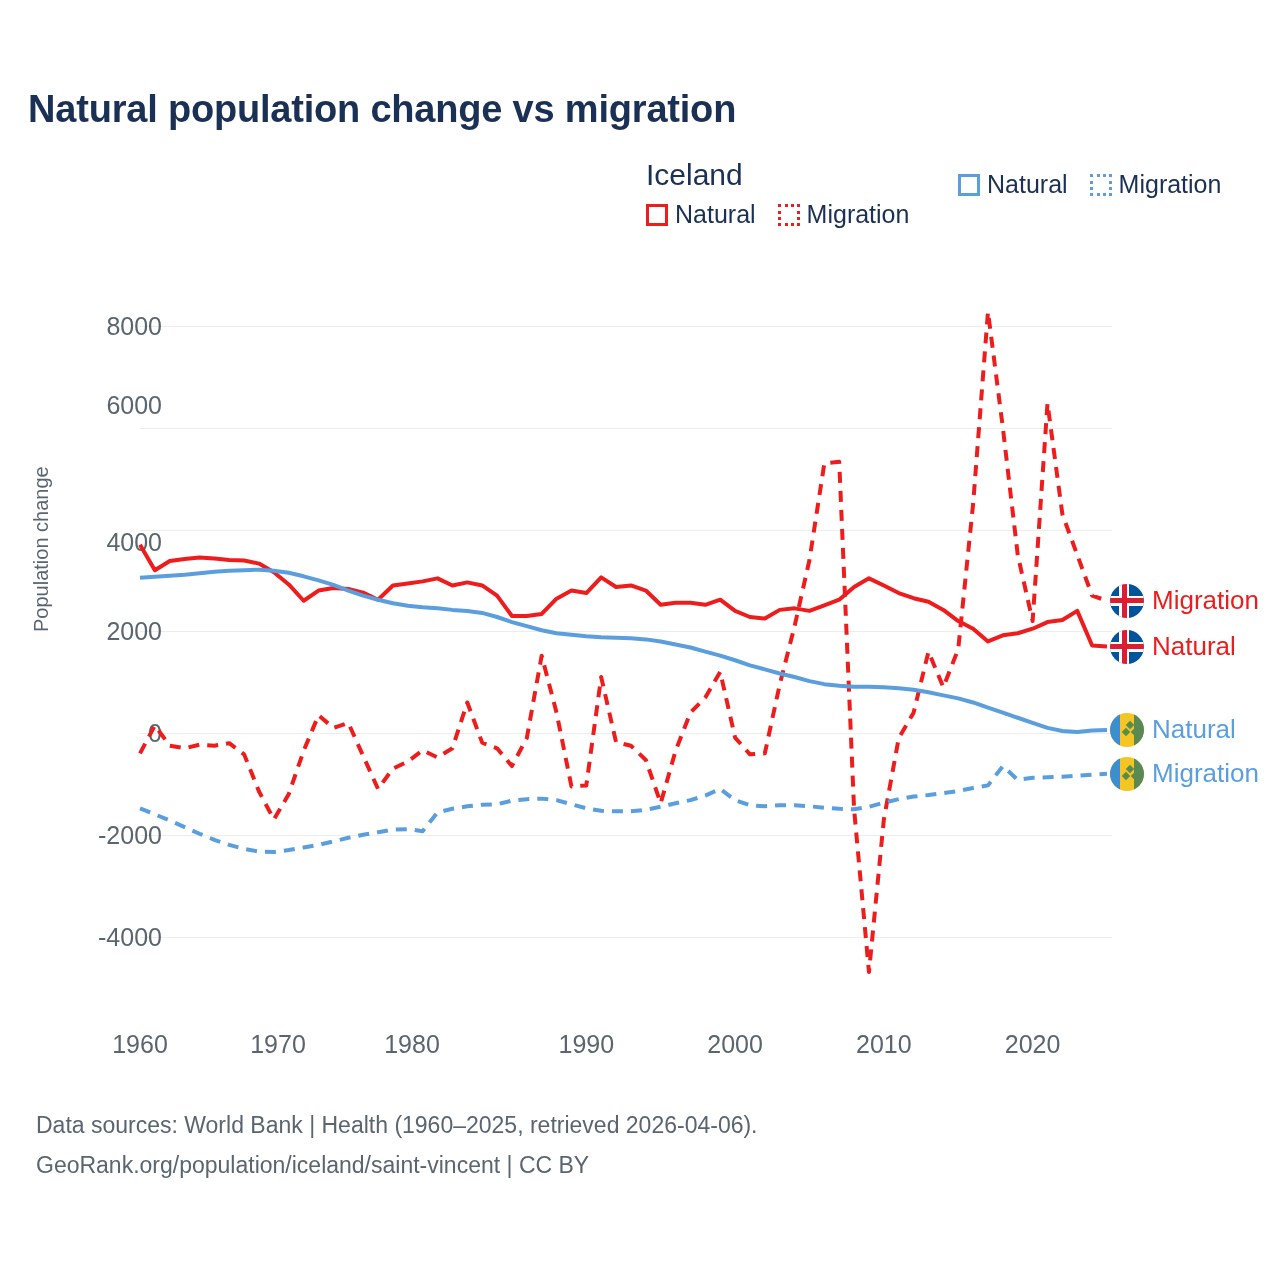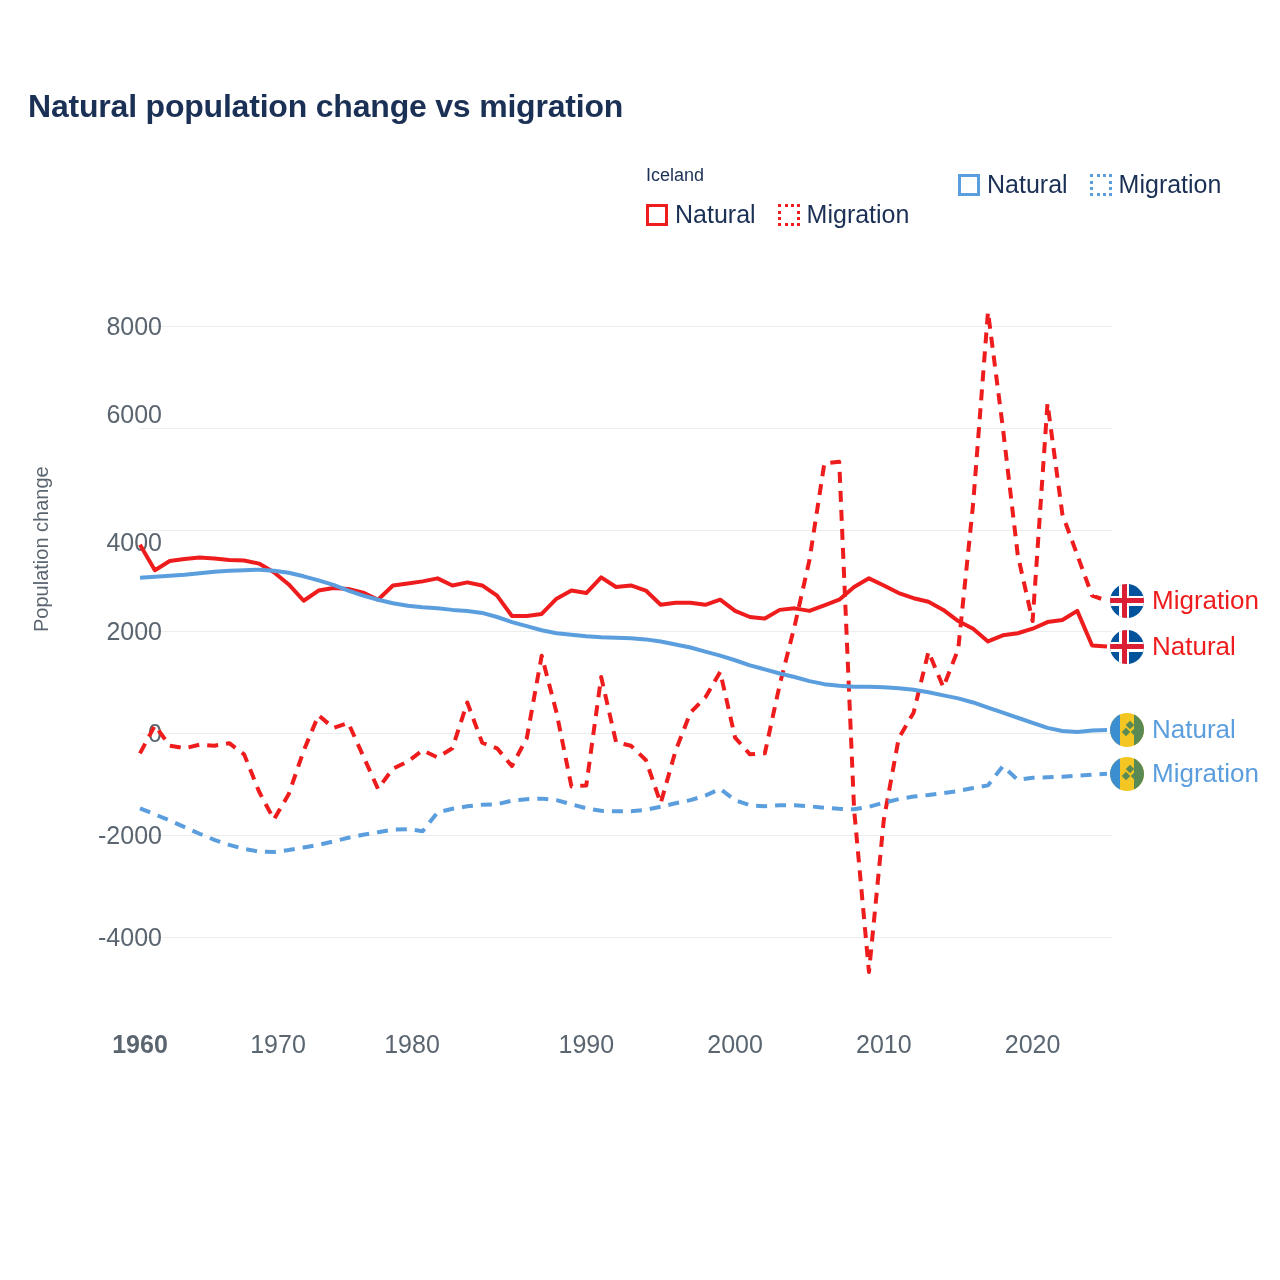--- a/index.html
+++ b/index.html
@@ -8,33 +8,33 @@
     background:#ffffff;
     font-family:"Liberation Sans", sans-serif;
     color:#22365c;
     overflow:hidden;
     position:relative;
   }
   #chart-root{position:absolute;inset:0;}
 
   .title{
     position:absolute;left:28px;top:88px;
-    font-size:32px;font-weight:bold;
+    font-size:38px;font-weight:bold;
     color:#1b3055;
     letter-spacing:-0.2px;
     white-space:nowrap;
   }
 
   
   .legend{position:absolute;left:646px;top:160px;width:620px;height:78px;}
   .legend-group{position:absolute;top:0;}
   .legend-group.g0{left:0;}
   .legend-group.g1{left:312px;}
   .legend-country{
-    font-size:18px;color:#1b3055;white-space:nowrap;
+    font-size:30px;color:#1b3055;white-space:nowrap;
     height:30px;line-height:30px;
   }
   .legend-items{display:flex;align-items:center;gap:22px;margin-top:10px;}
   .legend-item{display:flex;align-items:center;gap:7px;white-space:nowrap;}
   .legend-swatch{width:22px;height:22px;background:transparent;box-sizing:border-box;}
   .sw-solid-red{border:3px solid #ee1c1c;}
   .sw-dot-red{border:3px dotted #ee1c1c;}
   .sw-solid-blue{border:3px solid #5b9ede;}
   .sw-dot-blue{border:3px dotted #5b9ede;}
   .legend-label{font-size:25px;color:#1b3055;}
@@ -127,29 +127,29 @@
       <div class="grid-line" style="top: 326px; left: 140px; width: 972px;"></div>
       <div class="grid-line" style="top: 427.75px; left: 140px; width: 972px;"></div>
       <div class="grid-line" style="top: 529.5px; left: 140px; width: 972px;"></div>
       <div class="grid-line" style="top: 631.25px; left: 140px; width: 972px;"></div>
       <div class="grid-line" style="top: 733px; left: 140px; width: 972px;"></div>
       <div class="grid-line" style="top: 834.75px; left: 140px; width: 972px;"></div>
       <div class="grid-line" style="top: 936.5px; left: 140px; width: 972px;"></div>
     </div>
   <div id="ytick-layer">
       <div class="ytick" style="top: 326px;">8000</div>
-      <div class="ytick" style="top: 414px;">6000</div>
+      <div class="ytick" style="top: 405px;">6000</div>
       <div class="ytick" style="top: 529.5px; margin-top: 12px;">4000</div>
       <div class="ytick" style="top: 631.25px;">2000</div>
       <div class="ytick" style="top: 733px;">0</div>
       <div class="ytick" style="top: 834.75px;">-2000</div>
       <div class="ytick" style="top: 936.5px;">-4000</div>
     </div>
   <div id="xtick-layer">
-      <div class="xtick" style="left: 140px; font-weight: bold;">1960</div>
+      <div class="xtick" style="left: 140px;">1960</div>
       <div class="xtick" style="left: 278px;">1970</div>
       <div class="xtick" style="left: 412px;">1980</div>
       <div class="xtick" style="left: 586.308px; text-align: right;">1990</div>
       <div class="xtick" style="left: 735.077px;">2000</div>
       <div class="xtick" style="left: 883.846px; text-align: right;">2010</div>
       <div class="xtick" style="left: 1032.62px;">2020</div>
     </div>
 
   <svg class="lines" id="lines-svg" viewBox="0 0 1280 1280" preserveAspectRatio="none">
       <polyline points="140.00,544.76 154.88,570.20 169.75,561.04 184.63,559.01 199.51,557.48 214.38,558.50 229.26,560.02 244.14,560.53 259.02,563.59 273.89,572.24 288.77,584.45 303.65,600.73 318.52,590.55 333.40,588.01 348.28,589.02 363.15,592.59 378.03,599.71 392.91,585.46 407.78,583.43 422.66,581.39 437.54,578.34 452.42,585.46 467.29,582.41 482.17,585.46 497.05,595.64 511.92,615.99 526.80,615.99 541.68,613.95 556.55,598.69 571.43,590.55 586.31,593.09 601.18,577.32 616.06,586.99 630.94,585.46 645.82,590.55 660.69,604.80 675.57,602.76 690.45,602.76 705.32,604.80 720.20,599.71 735.08,610.90 749.95,617.00 764.83,618.53 779.71,609.88 794.58,608.36 809.46,610.90 824.34,605.30 839.22,599.71 854.09,586.99 868.97,578.34 883.85,585.46 898.72,593.09 913.60,598.18 928.48,601.74 943.35,609.88 958.23,621.08 973.11,628.71 987.98,641.42 1002.86,635.32 1017.74,633.28 1032.62,628.71 1047.49,622.09 1062.37,620.06 1077.25,610.90 1092.12,645.50 1107.00,646.51" fill="none" stroke="#ee1c1c" stroke-width="4" stroke-linecap="butt" stroke-linejoin="round"></polyline>
@@ -192,14 +192,18 @@
           <span class="band-b"></span>
           <span class="band-g"></span>
           <span class="d d1"></span>
           <span class="d d2"></span>
           <span class="d d3"></span>
         </span>
         <span class="txt">Migration</span>
       </div>
     </div>
 
+  <div class="footer">
+    <div>Data sources: World Bank | Health (1960–2025, retrieved 2026-04-06).</div>
+    <div>GeoRank.org/population/iceland/saint-vincent | CC BY</div>
+  </div>
 
 </div>
 
 </body></html>

